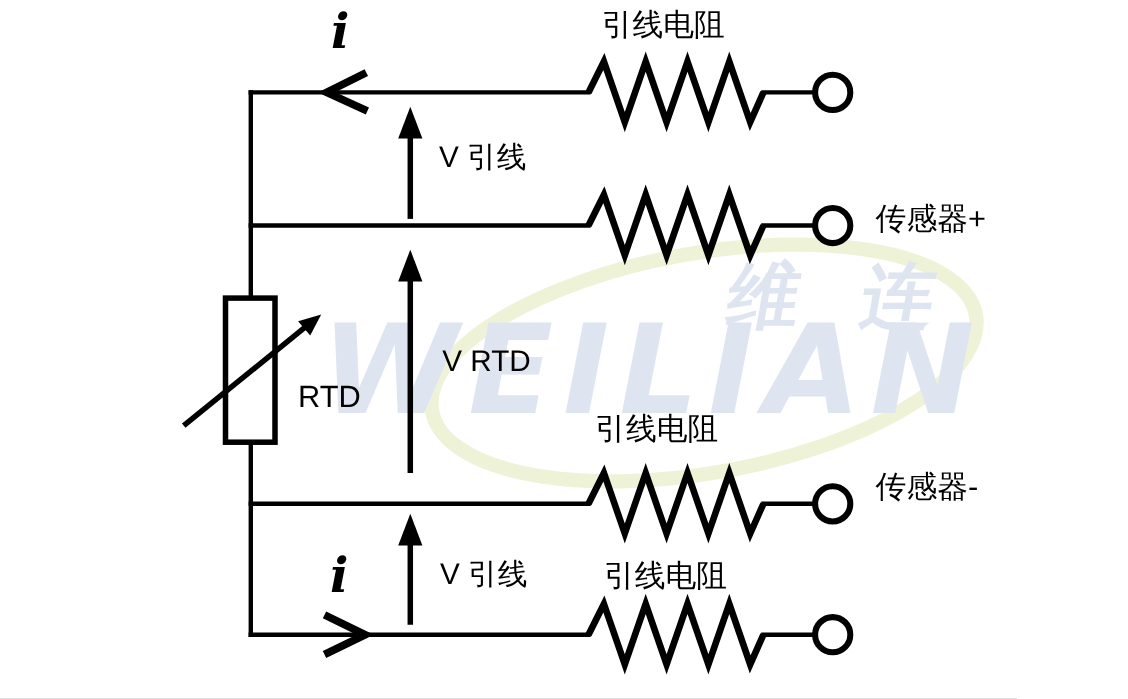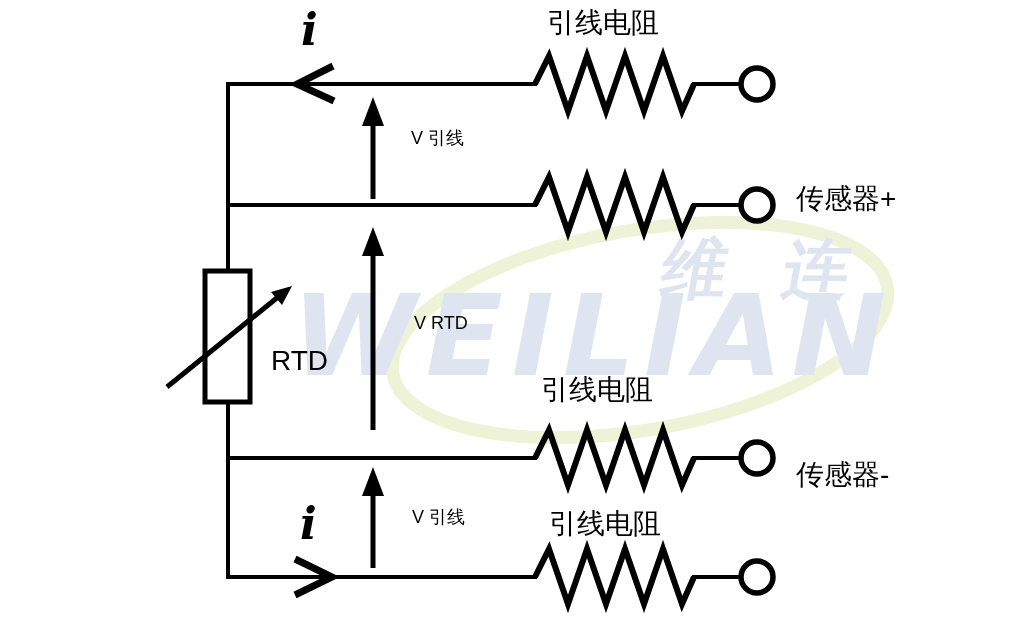--- a/index.html
+++ b/index.html
@@ -26,21 +26,21 @@
   .chevron{stroke:var(--line);stroke-width:7;fill:none;}
   .head{fill:var(--line);stroke:none;}
   .swoosh{stroke:var(--swoosh);stroke-width:13;fill:none;}
 
   
   .lbl{
     position:absolute;z-index:3;color:var(--line);
     font-family:Liberation Sans, sans-serif;
     font-size:28px;line-height:1.05;white-space:nowrap;
   }
-  .vlbl{font-size:18px;margin-left:12px;}
+  .vlbl{font-size:27px;}
   .cur{
     font-family:"DejaVu Serif",serif;font-style:italic;font-weight:bold;
     font-size:44px;line-height:1;
   }
   
   .wm{
     position:absolute;z-index:1;color:var(--watermark);
     white-space:nowrap;line-height:1;user-select:none;
   }
   .wm-en{
@@ -123,18 +123,18 @@
     </g>
   </svg>
 
   <div class="lbl cur" style="left:301px;top:8px;">i</div>
   <div class="lbl" style="left:547px;top:8px;">引线电阻</div>
   <div class="lbl vlbl" style="left:399px;top:129px;">V 引线</div>
   <div class="lbl" style="left:796px;top:184px;">传感器+</div>
   <div class="lbl vlbl" style="left:402px;top:314px;">V RTD</div>
   <div class="lbl" style="left:271px;top:346px;">RTD</div>
   <div class="lbl" style="left:541px;top:375px;">引线电阻</div>
-  <div class="lbl" style="left:796px;top:460px;">传感器-</div>
+  <div class="lbl" style="left:796px;top:428px;">传感器-</div>
   <div class="lbl cur" style="left:300px;top:502px;">i</div>
   <div class="lbl vlbl" style="left:400px;top:508px;">V 引线</div>
   <div class="lbl" style="left:549px;top:509px;">引线电阻</div>
 
 </div>
 
 </body></html>

